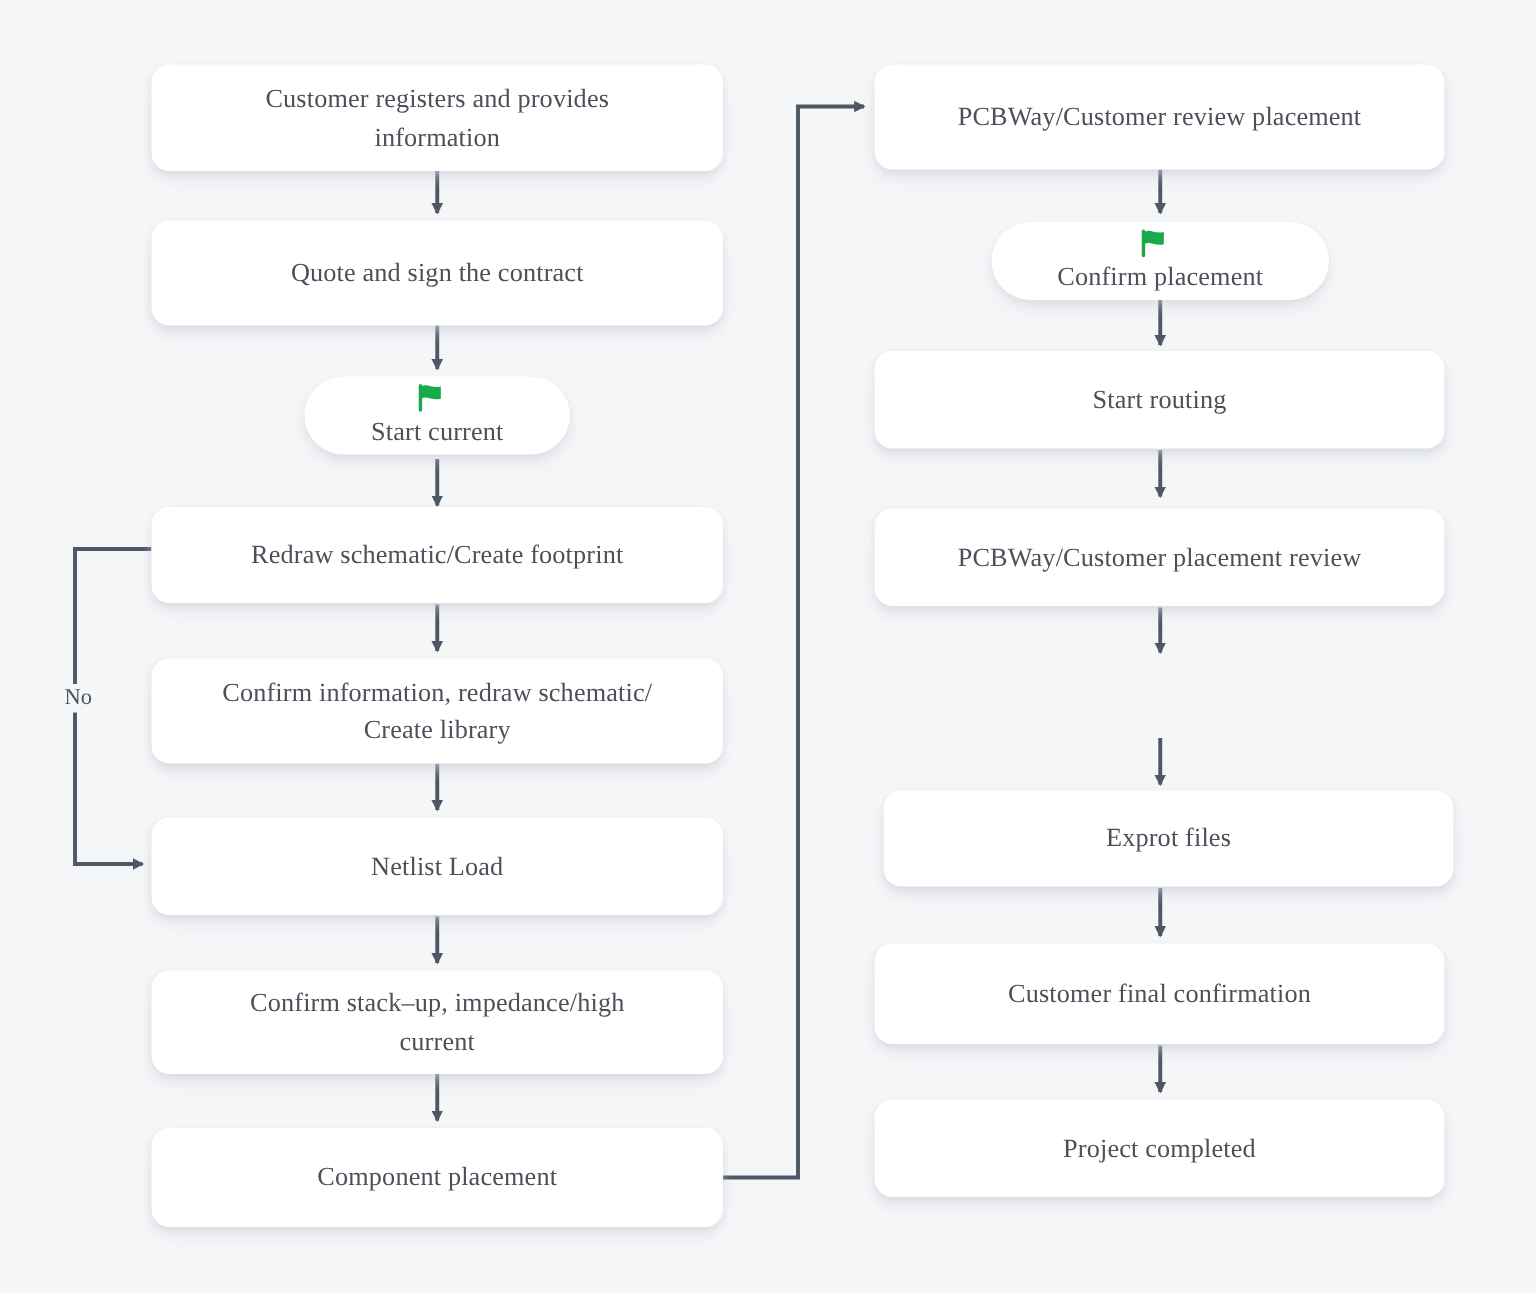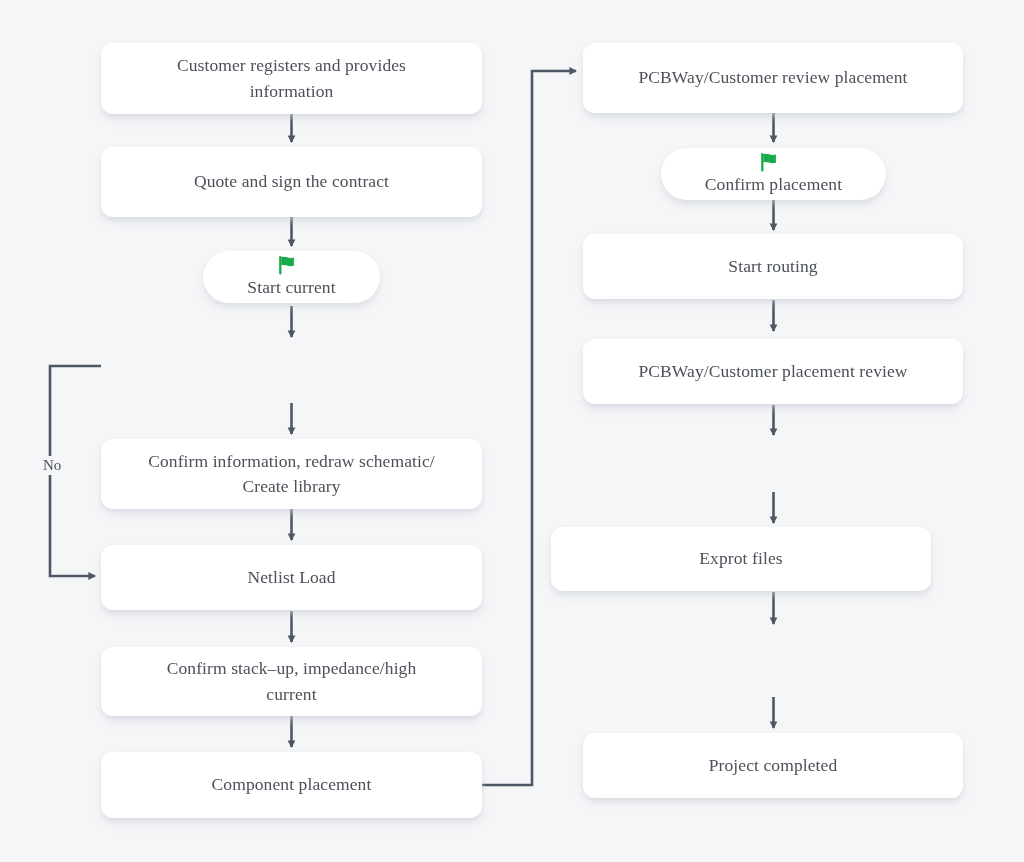--- a/index.html
+++ b/index.html
@@ -130,20 +130,23 @@
   <div class="node pill" style="left:203px; top:251px; width:177px; height:52px;">
     <span class="flag-icon">
       <svg viewBox="0 0 22 22" width="22" height="22">
         <path d="M4.3,3.2 L4.3,19.4" stroke="#18aa4b" stroke-width="2.3" stroke-linecap="round" fill="none"></path>
         <path d="M5.3,3.3 C9,1.6 12.6,5.2 17.9,3.6 L17.9,11.8 C12.6,13.4 9,9.8 5.3,11.5 Z" fill="#18aa4b"></path>
       </svg>
     </span>
     <span class="label">Start current</span>
   </div>
 
+  <div class="node" style="left:101px; top:338px; width:381px; height:64px;">
+    <span class="label">Redraw schematic/Create footprint</span>
+  </div>
 
   <div class="node" style="left:101px; top:439px; width:381px; height:70px;">
     <span class="label">Confirm information, redraw schematic/
 Create library</span>
   </div>
 
   <div class="node" style="left:101px; top:545px; width:381px; height:65px;">
     <span class="label">Netlist Load</span>
   </div>
 
@@ -172,24 +175,27 @@
 
   <div class="node" style="left:583px; top:234px; width:380px; height:65px;">
     <span class="label">Start routing</span>
   </div>
 
   <div class="node" style="left:583px; top:339px; width:380px; height:65px;">
     <span class="label">PCBWay/Customer placement review</span>
   </div>
 
 
-  <div class="node" style="left:551px; top:527px; width:380px; height:64px;">
+  <div class="node" style="left:589px; top:527px; width:380px; height:64px;">
     <span class="label">Exprot files</span>
   </div>
 
+  <div class="node" style="left:583px; top:629px; width:380px; height:67px;">
+    <span class="label">Customer final confirmation</span>
+  </div>
 
   <div class="node" style="left:583px; top:733px; width:380px; height:65px;align-items:center;">
     <span class="label">Project completed</span>
   </div>
 
   <div class="edge-label" style="left:40px; top:456px;text-align:right;">No</div>
 
 </div>
 
 </body></html>

